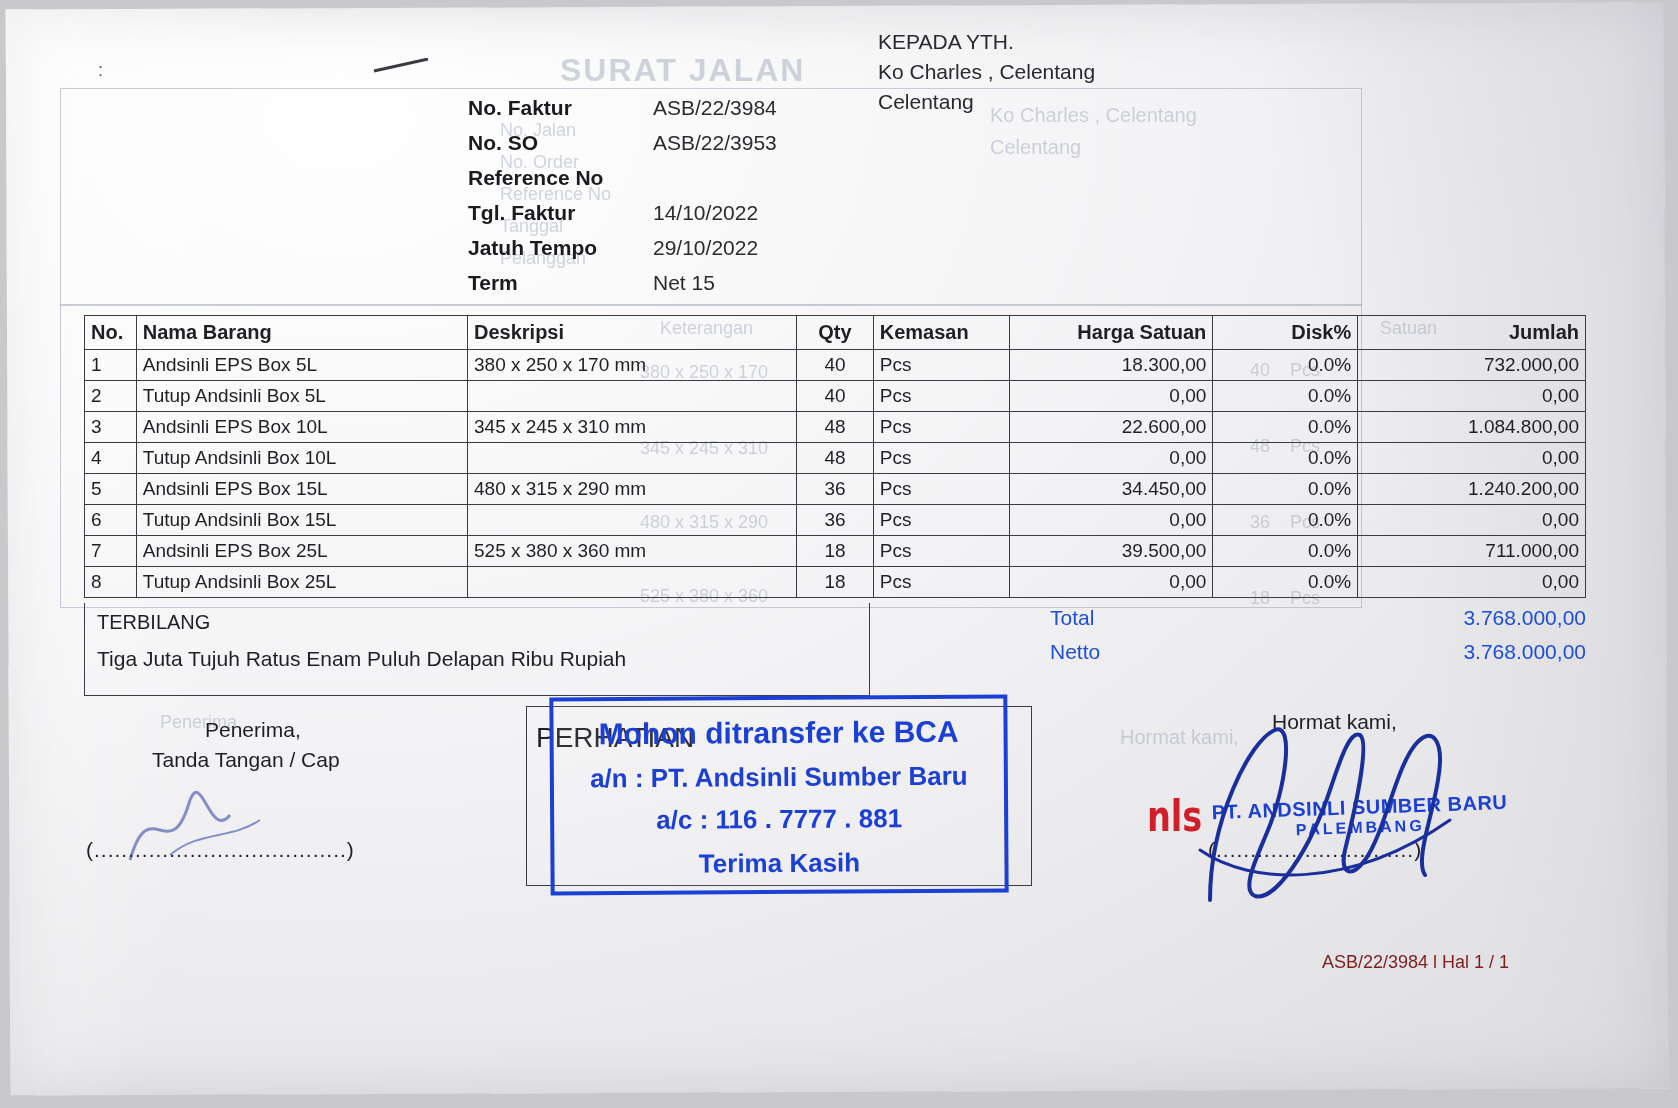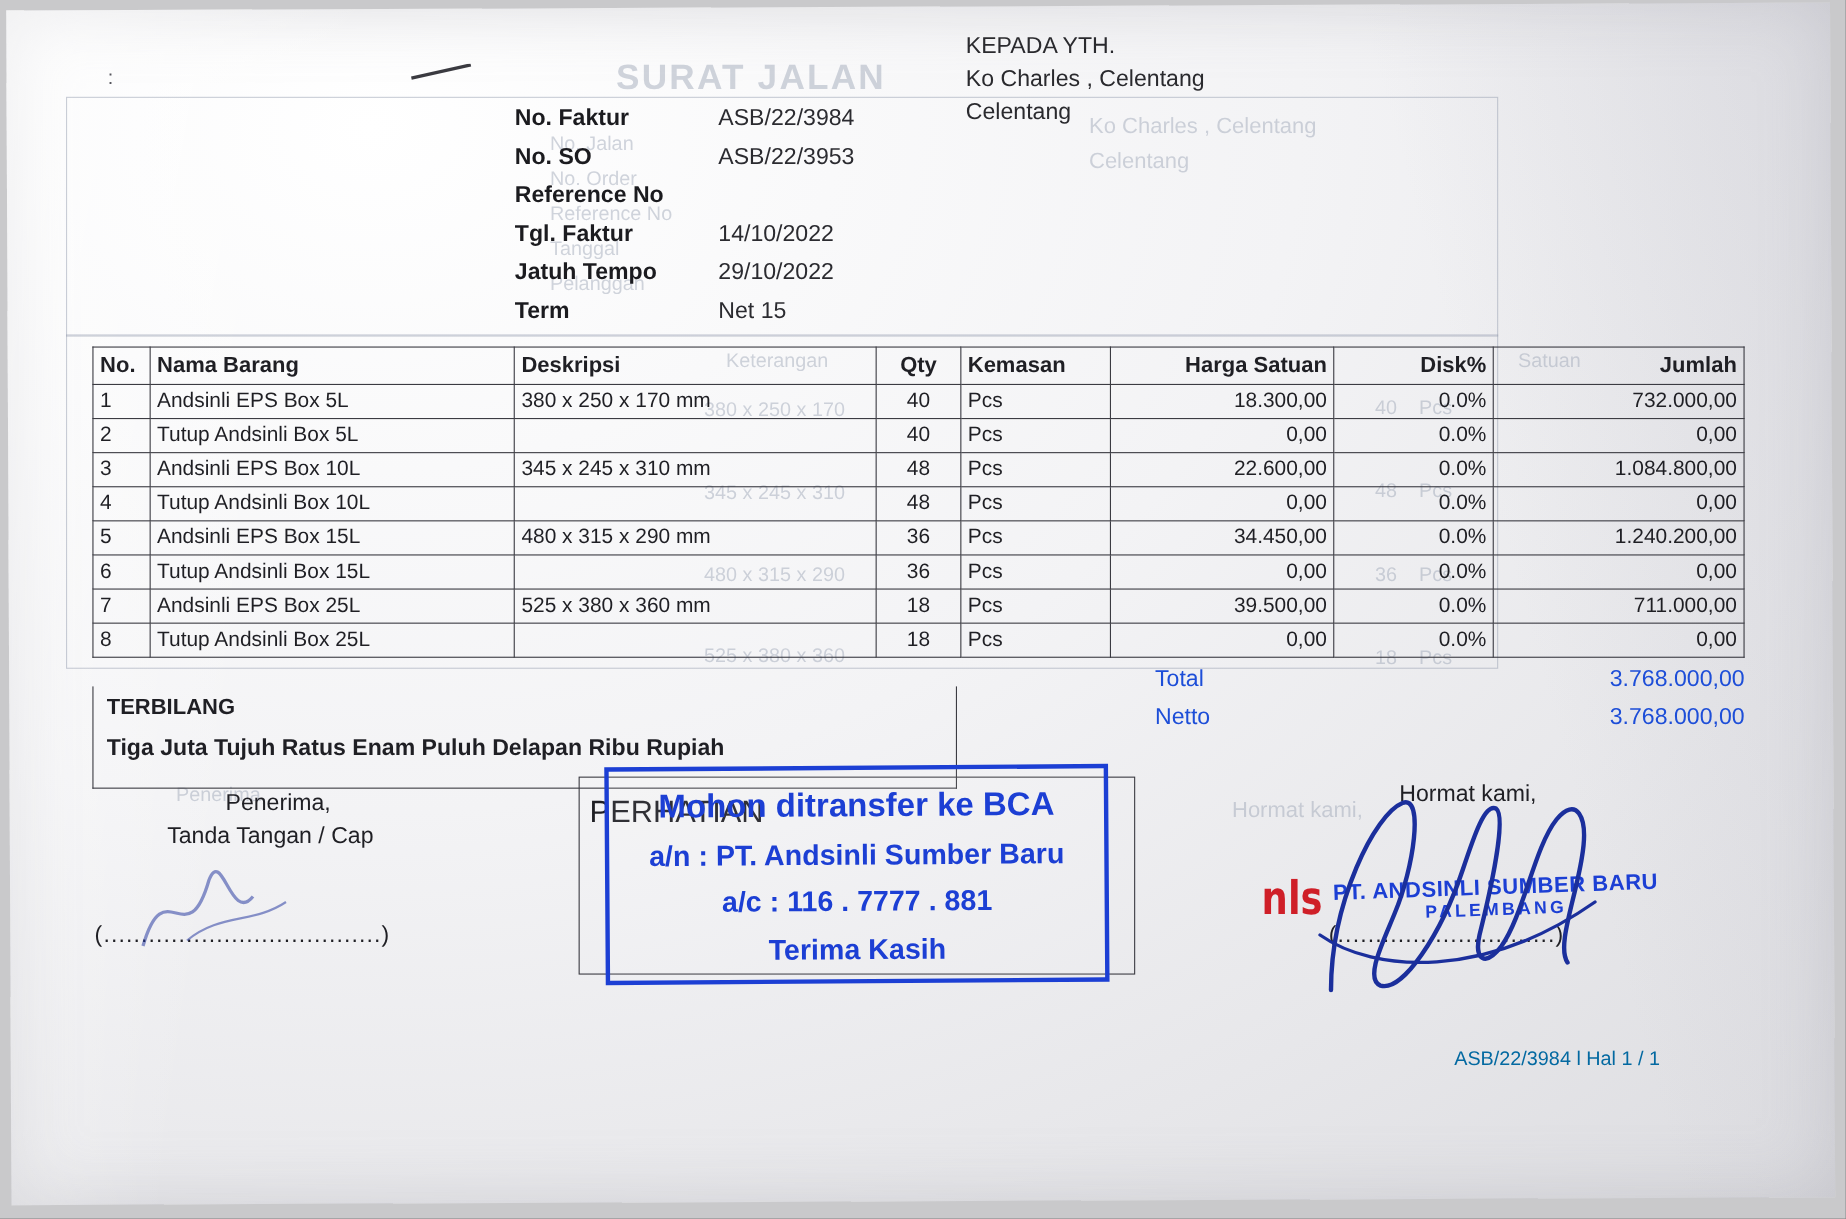--- a/index.html
+++ b/index.html
@@ -141,26 +141,25 @@
   .c-qty     { width: 74px;  text-align: center; }
   .c-kem     { width: 132px; text-align: left; }
   .c-harga   { width: 196px; text-align: right; }
   .c-disk    { width: 140px; text-align: right; }
   .c-jml     { width: 220px; text-align: right; }
 
   
   .terbilang {
     position: absolute;
     left: 84px;
-    top: 624px;
+    top: 603px;
     width: 784px;
     height: 92px;
     border: 1.5px solid #3b3b42;
     border-top: none;
-    font-weight: bold;
   }
   .terbilang-label {
     position: absolute;
     left: 12px;
     top: 8px;
     font-size: 20px;
     color: #1f1f24;
   }
   .terbilang-text {
     position: absolute;
@@ -301,21 +300,21 @@
     width: 220px;
     height: 130px;
     pointer-events: none;
     opacity: 0.5;
   }
   .footer-ref {
     position: absolute;
     left: 1322px;
     top: 952px;
     font-size: 18px;
-    color: #0369a1;
+    color: #7f1d1d;
   }
   .clip {
     position: absolute;
     left: 372px;
     top: 58px;
     width: 60px;
     height: 16px;
     pointer-events: none;
   }
   .corner-mark {

